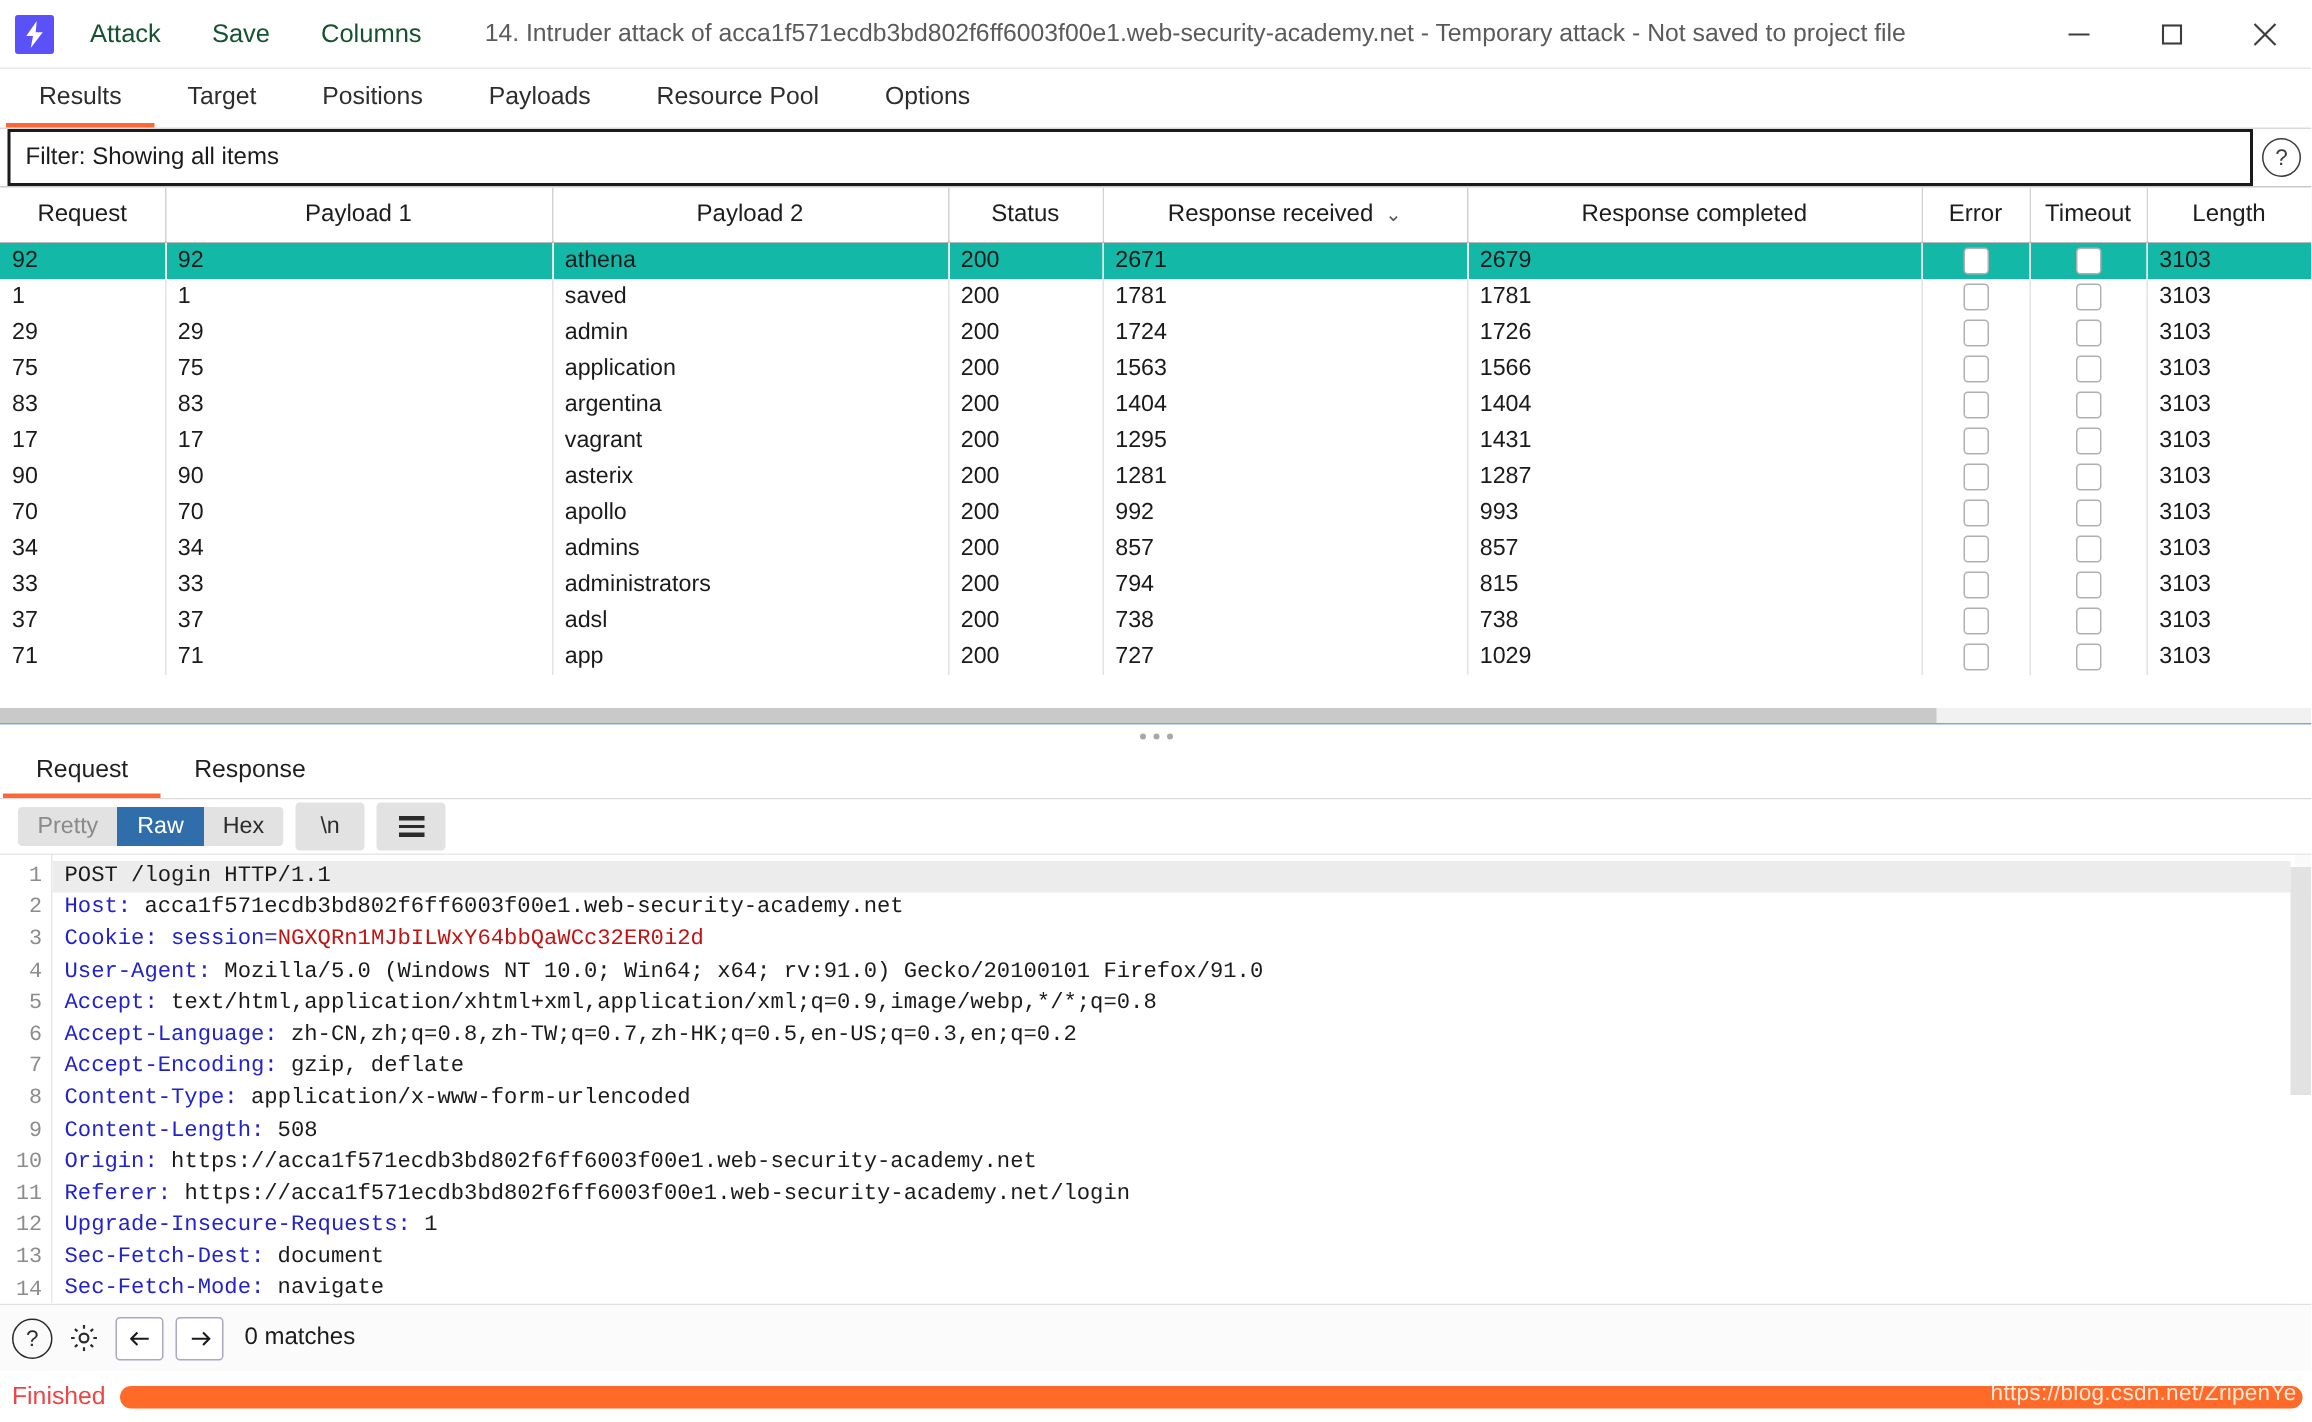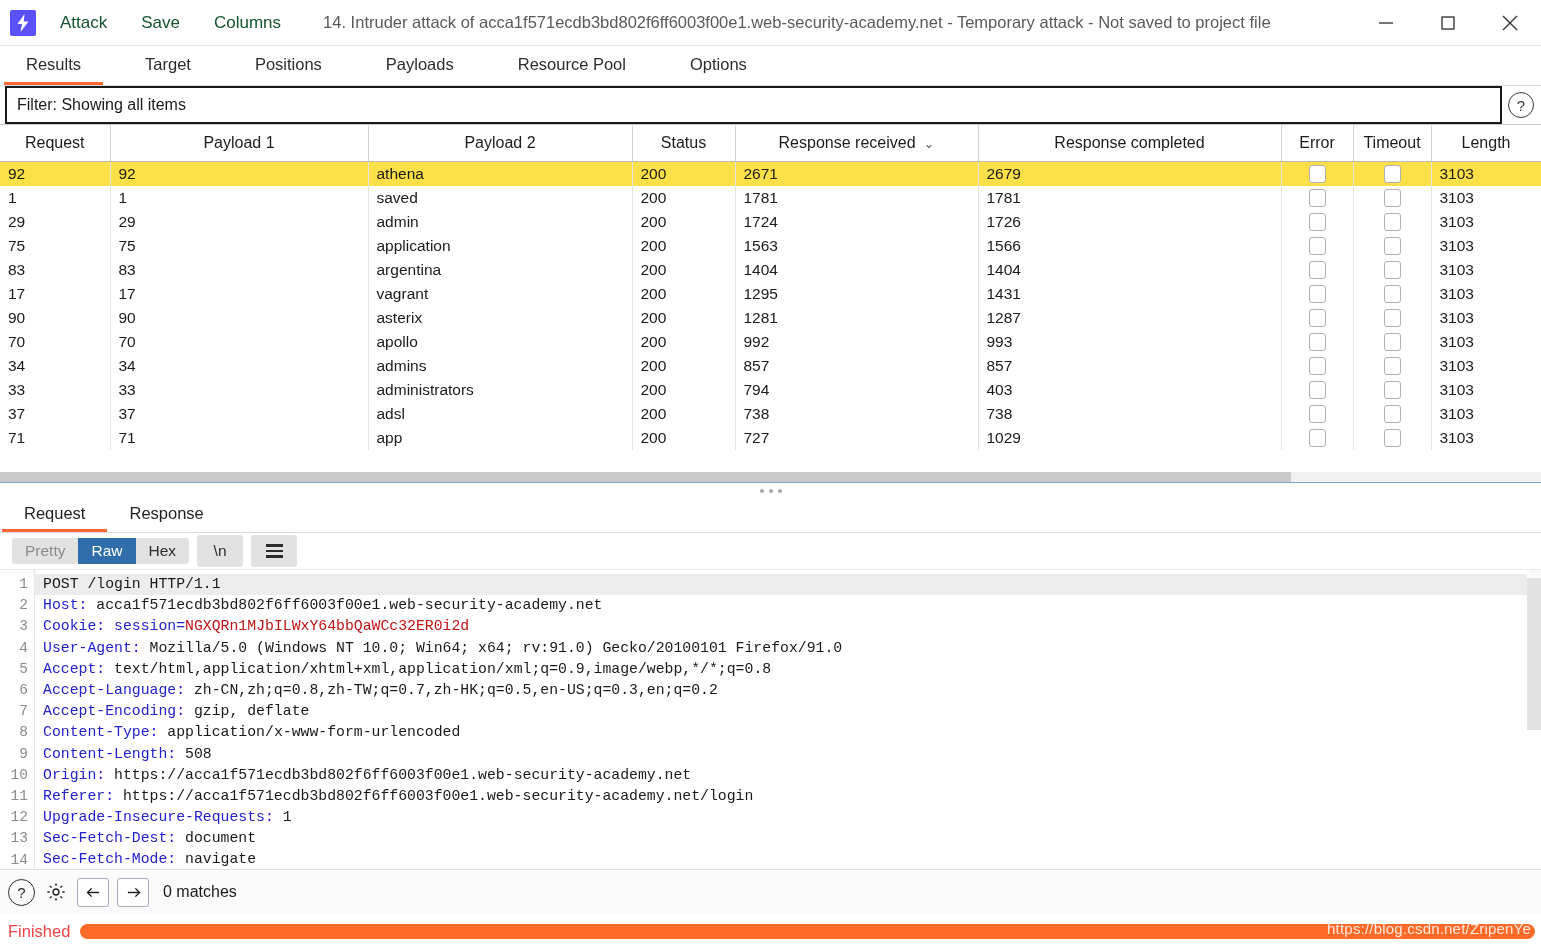--- a/index.html
+++ b/index.html
@@ -70,21 +70,20 @@
 
   
   .tabs {
     height: 39px;
     min-height: 39px;
     display: flex;
     align-items: flex-end;
     background: #ffffff;
     border-bottom: 1px solid #d9d9d9;
     padding-left: 4px;
-    gap: 20px;
   }
   .tab {
     font-size: 16.5px;
     color: #2d2d2d;
     padding: 6px 22px 8px 22px;
     border-bottom: 3px solid transparent;
     cursor: default;
     white-space: nowrap;
   }
   .tab.active {
@@ -154,21 +153,21 @@
   }
   table.results td {
     height: 24px;
     padding: 0 0 0 8px;
     border-right: 1px solid #e3e3e3;
     white-space: nowrap;
     overflow: hidden;
     vertical-align: middle;
   }
   tr.row.selected td {
-    background: #fde047;
+    background: #14b8a6;
   }
   tr.row td.center { text-align: center; padding-left: 0; }
   .sort-caret {
     display: inline-block;
     margin-left: 8px;
     font-size: 13px;
     color: #555;
   }
   .cb {
     width: 15px; height: 16px;
@@ -586,21 +585,21 @@
             <td class="center"><span class="cb"></span></td>
             <td class="center"><span class="cb"></span></td>
             <td>3103</td>
           </tr>
           <tr class="row">
             <td>33</td>
             <td>33</td>
             <td>administrators</td>
             <td>200</td>
             <td>794</td>
-            <td>403</td>
+            <td>815</td>
             <td class="center"><span class="cb"></span></td>
             <td class="center"><span class="cb"></span></td>
             <td>3103</td>
           </tr>
           <tr class="row">
             <td>37</td>
             <td>37</td>
             <td>adsl</td>
             <td>200</td>
             <td>738</td>

